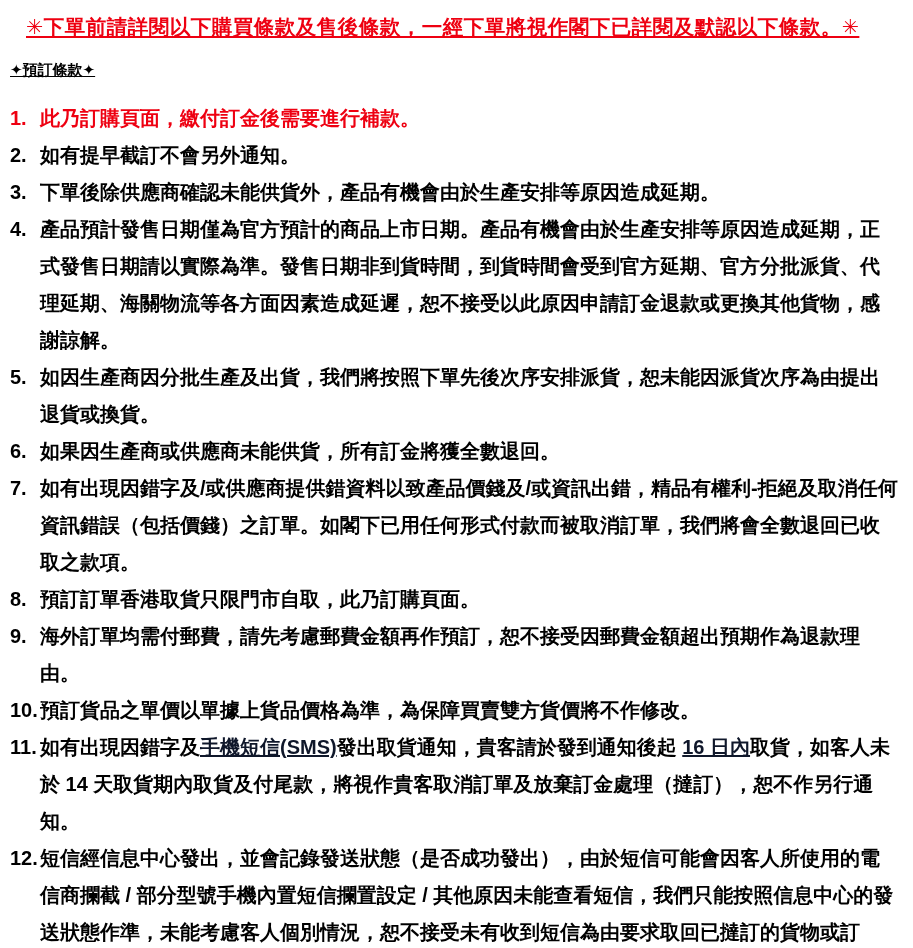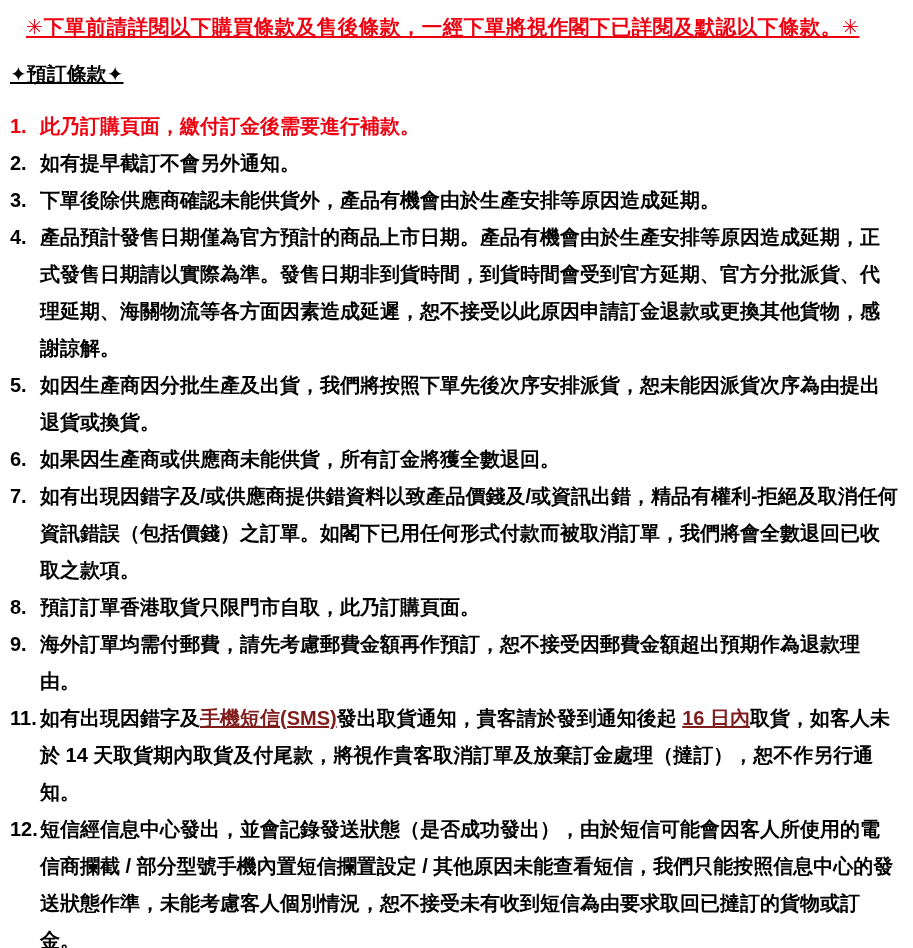--- a/index.html
+++ b/index.html
@@ -20,21 +20,21 @@
     color: #ee0011;
     text-decoration: underline;
     font-size: 20.5px;
     line-height: 1.5;
     margin: 4px 0 18px 16px;
     letter-spacing: 0.5px;
   }
   .section-title {
     color: #000000;
     text-decoration: underline;
-    font-size: 20px;
+    font-size: 15px;
     margin: 4px 0 20px 0;
   }
   .terms-list {
     width: 100%;
   }
   .term-row {
     display: flex;
     align-items: flex-start;
     line-height: 1.85;
   }
@@ -44,21 +44,21 @@
   }
   .term-body {
     flex: 1 1 auto;
   }
   .term-row.red .term-num,
   .term-row.red .term-body,
   .seg-red {
     color: #ee0011;
   }
   .seg-red-underline {
-    color: #7f1d1d;
+    color: #0f172a;
     text-decoration: underline;
   }
   .seg-normal { color: inherit; }
 </style>
 </head>
 <body>
 
 <div class="notice">✳下單前請詳閱以下購買條款及售後條款，一經下單將視作閣下已詳閱及默認以下條款。✳</div>
 
 <div class="section-title">✦預訂條款✦</div>
@@ -94,20 +94,24 @@
     </div>
     <div class="term-row">
       <span class="term-num">8.</span>
       <div class="term-body"><span class="seg-normal">預訂訂單香港取貨只限門市自取，此乃訂購頁面。</span></div>
     </div>
     <div class="term-row">
       <span class="term-num">9.</span>
       <div class="term-body"><span class="seg-normal">海外訂單均需付郵費，請先考慮郵費金額再作預訂，恕不接受因郵費金額超出預期作為退款理由。</span></div>
     </div>
     <div class="term-row">
+      <span class="term-num">10.</span>
+      <div class="term-body"><span class="seg-normal">預訂貨品之單價以單據上貨品價格為準，為保障買賣雙方貨價將不作修改。</span></div>
+    </div>
+    <div class="term-row">
       <span class="term-num">11.</span>
       <div class="term-body"><span class="seg-normal">如有出現因錯字及</span><span class="seg-red-underline">手機短信(SMS)</span><span class="seg-normal">發出取貨通知，貴客請於發到通知後起 </span><span class="seg-red-underline">16 日內</span><span class="seg-normal">取貨，如客人未於 14 天取貨期內取貨及付尾款，將視作貴客取消訂單及放棄訂金處理（撻訂），恕不作另行通知。</span></div>
     </div>
     <div class="term-row">
       <span class="term-num">12.</span>
       <div class="term-body"><span class="seg-normal">短信經信息中心發出，並會記錄發送狀態（是否成功發出），由於短信可能會因客人所使用的電信商攔截 / 部分型號手機內置短信攔置設定 / 其他原因未能查看短信，我們只能按照信息中心的發送狀態作準，未能考慮客人個別情況，恕不接受未有收到短信為由要求取回已撻訂的貨物或訂金。</span></div>
     </div>
   </div>
 
 </body></html>

